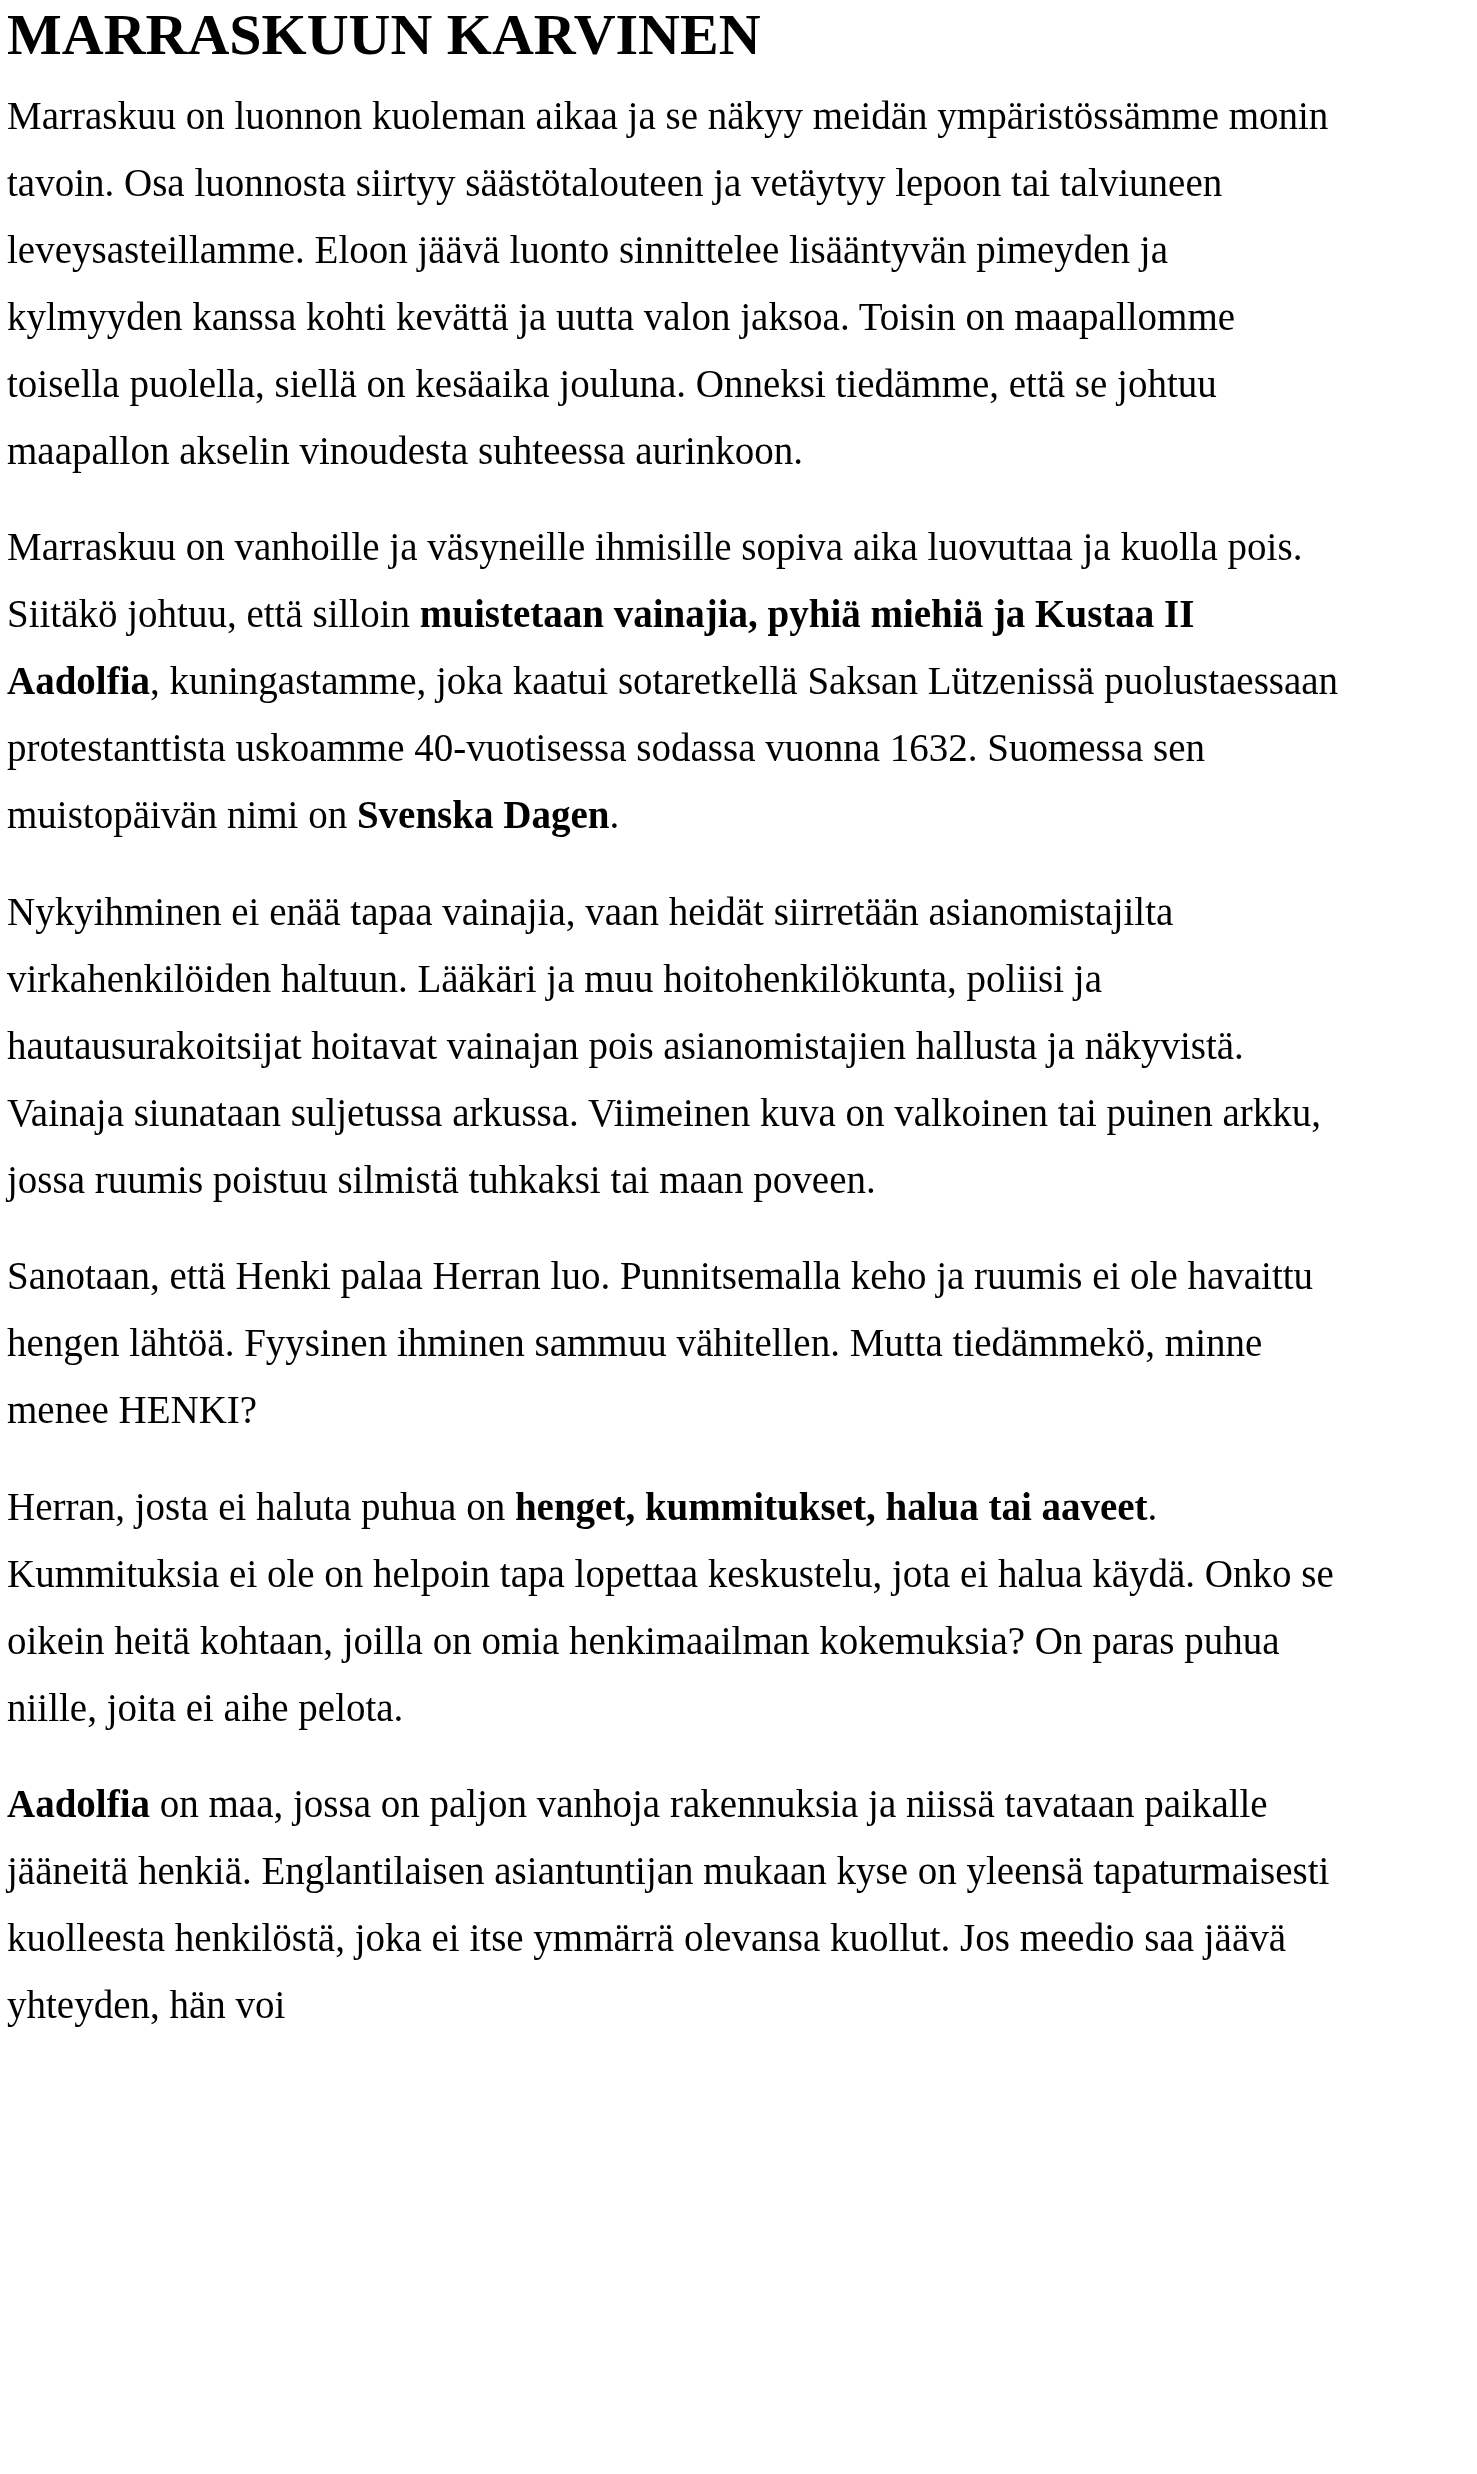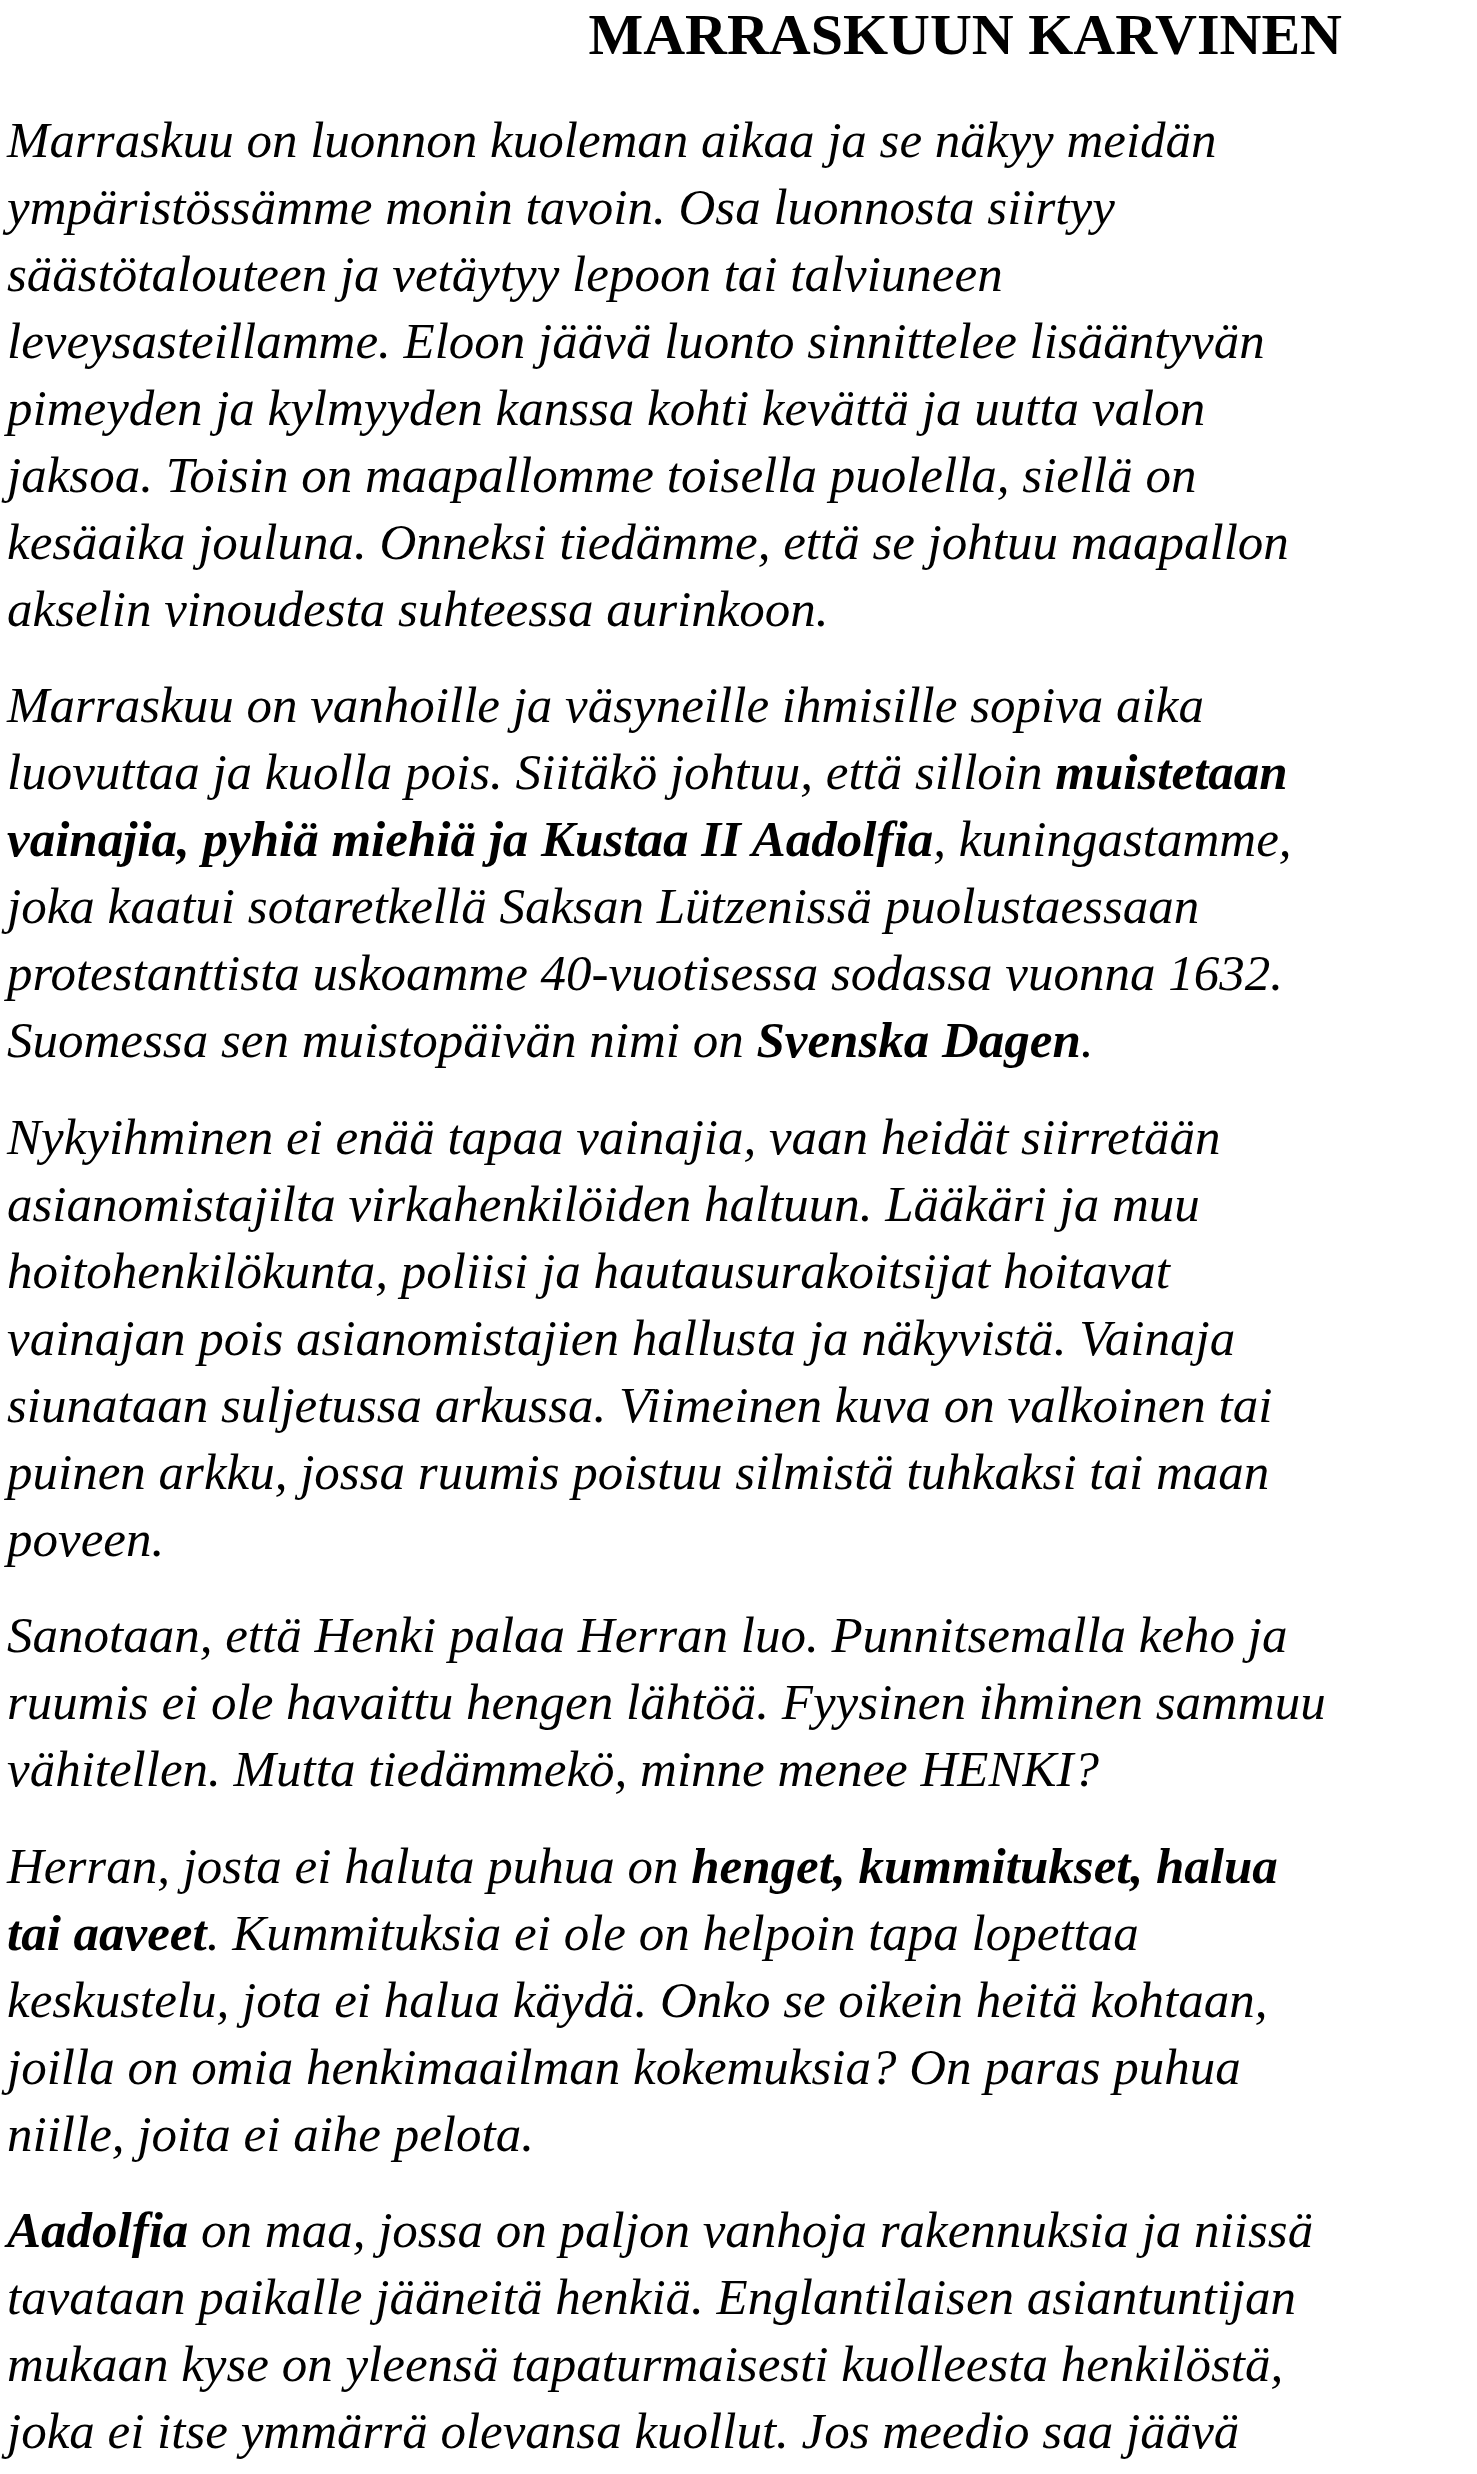--- a/index.html
+++ b/index.html
@@ -16,31 +16,29 @@
     box-sizing: border-box;
     width: 1477px;
     padding: 1.7px 7px 0 7px;
     color: #000000;
     font-family: "Liberation Serif", "DejaVu Serif", serif;
   }
   .doc-title {
     font-size: 58px;
     line-height: 66px;
     font-weight: bold;
-    margin: 0 0 39px 0;
+    margin: 0 0 14px 0;
     max-width: 1335px;
-    text-align: right;
   }
   .doc-paragraph {
-    font-size: 51px;
+    font-size: 39px;
     line-height: 67px;
     margin: 0 0 29.5px 0;
     max-width: 1335px;
     text-align: left;
-    font-style: italic;
   }
   .seg { font-weight: normal; }
   .seg.b { font-weight: bold; }
 </style>
 </head>
 <body>
 
 <div class="doc">
   <h1 class="doc-title">MARRASKUUN KARVINEN</h1>
   <div id="paragraphs">

